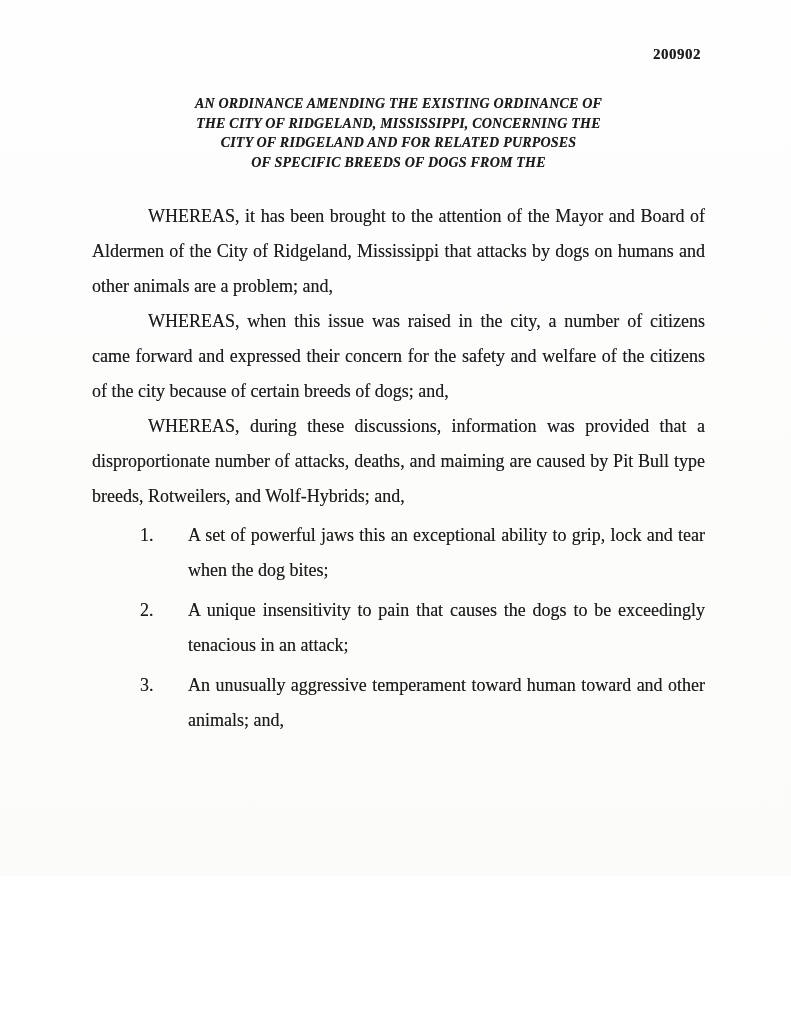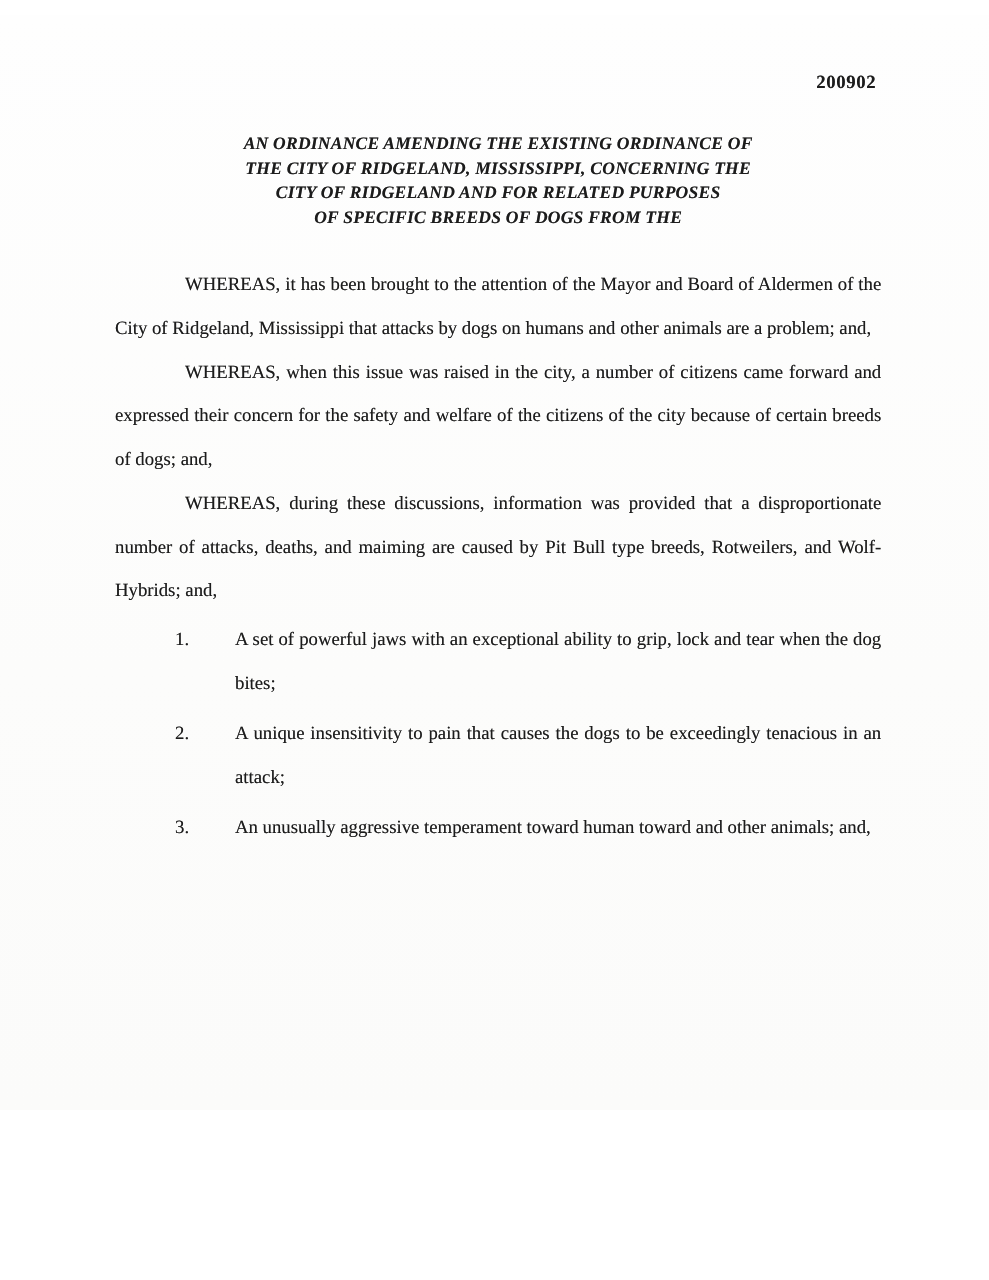--- a/index.html
+++ b/index.html
@@ -4,21 +4,21 @@
 <style>
   html, body {
     margin: 0;
     padding: 0;
     background: #ffffff;
   }
   .page {
     position: relative;
     width: 791px;
     height: 876px;
-    margin: 12px auto;
+    margin: 0 auto;
     box-sizing: border-box;
     background: linear-gradient(180deg, #fefefe 0%, #fcfcfb 60%, #fbfbfa 100%);
     padding: 46px 86px 0 92px;
     font-family: "Liberation Serif", "DejaVu Serif", serif;
     color: #1c1c1c;
     overflow: hidden;
     text-shadow: 0 0 0.45px rgba(20, 20, 20, 0.55);
   }
   .doc-number {
     text-align: right;
@@ -31,21 +31,21 @@
     margin-top: 31px;
     text-align: center;
     font-weight: bold;
     font-size: 14px;
     line-height: 19.5px;
     letter-spacing: 0.2px;
     font-style: italic;
   }
   .body-block {
     margin-top: 27px;
-    font-size: 15px;
+    font-size: 18px;
     line-height: 35px;
     text-align: justify;
   }
   .paragraph {
     margin: 0;
     text-indent: 56px;
   }
   .numbered-list {
     margin-top: 4px;
   }
@@ -83,21 +83,21 @@
 
     <p class="paragraph">WHEREAS, when this issue was raised in the city, a number of citizens came forward and expressed their concern for the safety and welfare of the citizens of the city because of certain breeds of dogs; and,</p>
 
     <p class="paragraph">WHEREAS, during these discussions, information was provided that a disproportionate number of attacks, deaths, and maiming are caused by Pit Bull type breeds, Rotweilers, and Wolf-Hybrids; and,</p>
 
 
     <div class="numbered-list">
 
       <div class="list-item">
         <span class="list-number">1.</span>
-        <span class="list-text">A set of powerful jaws with an exceptional ability to grip, lock and tear when the dog bites;</span>
+        <span class="list-text">A set of powerful jaws this an exceptional ability to grip, lock and tear when the dog bites;</span>
       </div>
 
       <div class="list-item">
         <span class="list-number">2.</span>
         <span class="list-text">A unique insensitivity to pain that causes the dogs to be exceedingly tenacious in an attack;</span>
       </div>
 
       <div class="list-item">
         <span class="list-number">3.</span>
         <span class="list-text">An unusually aggressive temperament toward human toward and other animals; and,</span>

